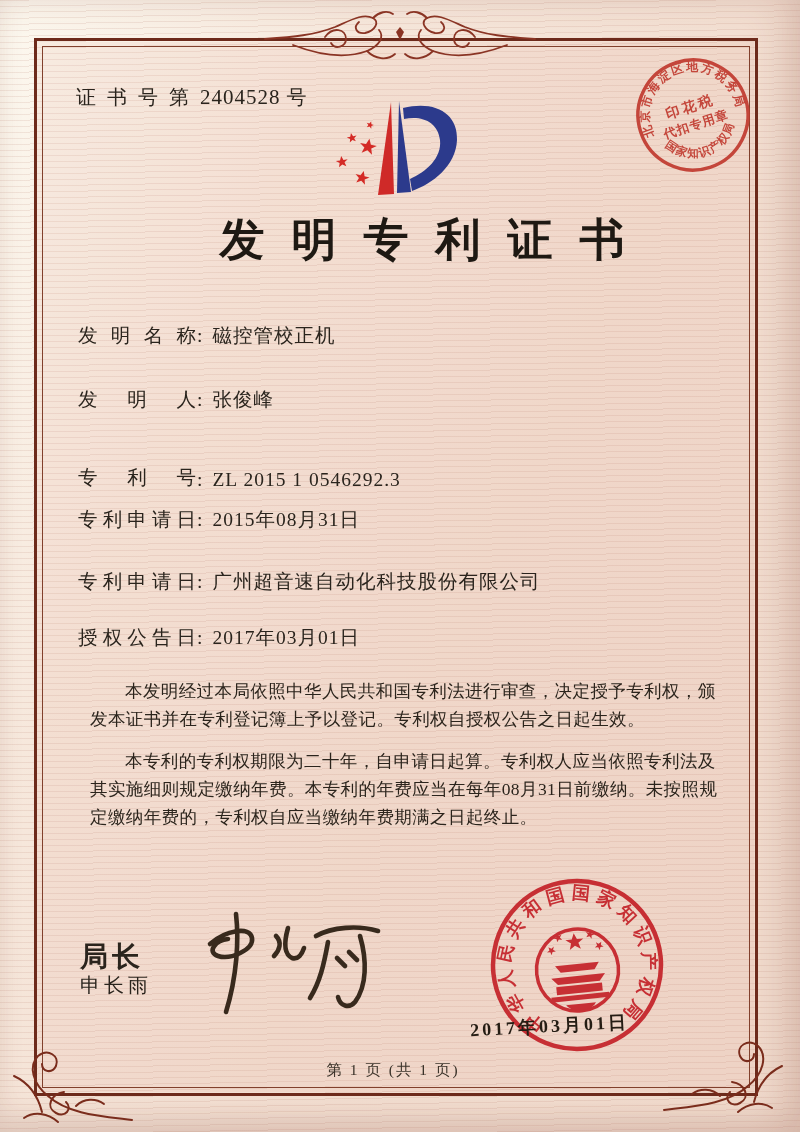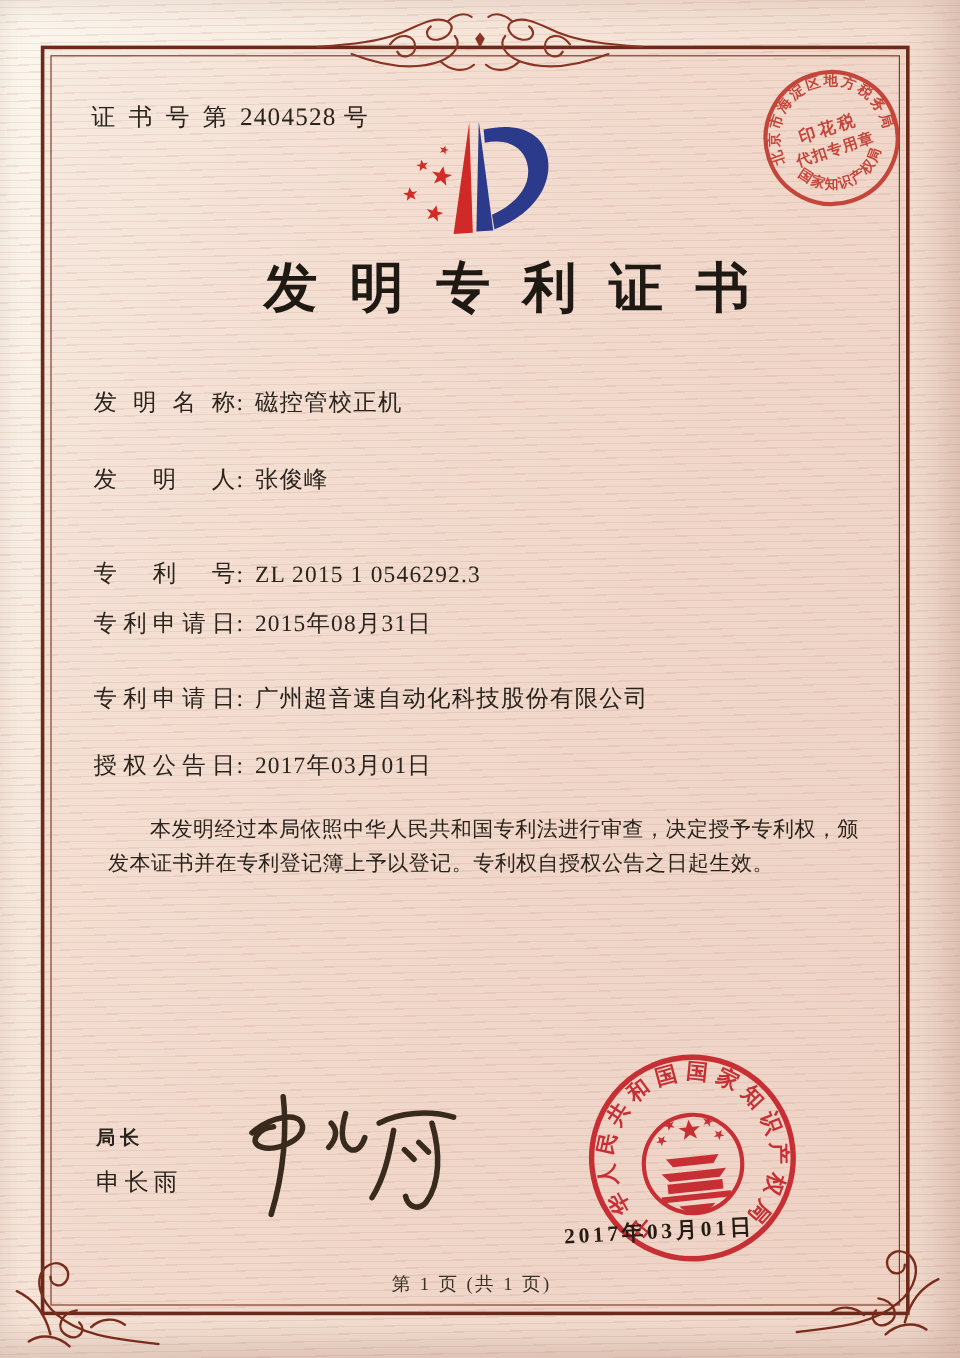--- a/index.html
+++ b/index.html
@@ -32,21 +32,21 @@
          font-size:45px;font-weight:700;letter-spacing:27px;text-indent:27px;color:#1e1913;margin-left:44px;}
 
   .frow{position:absolute;left:78px;font-size:19.5px;white-space:nowrap;color:#2a241d;}
   .frow .lab{display:inline-block;width:118px;text-align:justify;text-align-last:justify;vertical-align:bottom;}
   .frow .colon{margin:0 10px 0 1px;}
   .frow .val{letter-spacing:1px;}
 
   .body-text{position:absolute;left:76px;top:663px;width:666px;font-size:17.5px;line-height:1.6;color:#2b241c;}
   .body-text p{margin:14px;text-indent:2em;letter-spacing:.4px;}
 
-  .officer-title{position:absolute;left:80px;top:938px;font-size:16px;letter-spacing:4px;font-weight:600;color:#2a241d;}
+  .officer-title{position:absolute;left:80px;top:938px;font-size:28px;letter-spacing:4px;font-weight:600;color:#2a241d;}
   .officer-name{position:absolute;left:80px;top:972px;font-size:20px;letter-spacing:4px;font-weight:400;color:#2a241d;}
   .signature{position:absolute;left:192px;top:908px;}
 
   .tax-stamp{position:absolute;left:623px;top:45px;transform:rotate(-18deg);opacity:.92;}
   .seal{position:absolute;left:482px;top:870px;transform:rotate(-6deg);opacity:.95;}
   .seal-date{position:absolute;left:470px;top:1014px;font-size:18px;font-weight:600;
              letter-spacing:3px;color:#251d14;transform:rotate(-3deg);white-space:nowrap;}
 
   .footer{position:absolute;left:0;right:14px;top:1060px;text-align:center;font-size:15.5px;
           letter-spacing:2px;color:#3a3229;}
@@ -136,20 +136,21 @@
   </div>
   <div class="frow" style="top:568px">
     <span class="lab">专利申请日</span><span class="colon">:</span><span class="val">广州超音速自动化科技股份有限公司</span>
   </div>
   <div class="frow" style="top:624px">
     <span class="lab">授权公告日</span><span class="colon">:</span><span class="val">2017年03月01日</span>
   </div>
 
   <div class="body-text">
     <p>本发明经过本局依照中华人民共和国专利法进行审查，决定授予专利权，颁发本证书并在专利登记簿上予以登记。专利权自授权公告之日起生效。</p>
+    <p>本专利的专利权期限为二十年，自申请日起算。专利权人应当依照专利法及其实施细则规定缴纳年费。本专利的年费应当在每年08月31日前缴纳。未按照规定缴纳年费的，专利权自应当缴纳年费期满之日起终止。</p>
   </div>
 
   <div class="officer-title">局长</div>
   <div class="officer-name">申长雨</div>
 
   <svg class="signature" width="215" height="108" viewBox="0 0 215 108">
     <g fill="none" stroke="#382a1d" stroke-width="4.6" stroke-linecap="round" stroke-linejoin="round">
       <path d="M18,36 C34,22 58,18 60,30 C62,42 38,52 26,48 C14,44 24,32 36,31"></path>
       <path d="M44,6 C47,32 45,68 34,104"></path>
       <path d="M84,28 C90,34 88,42 82,48"></path>

